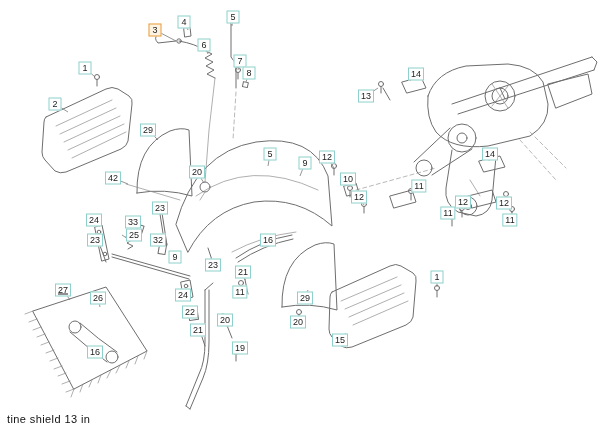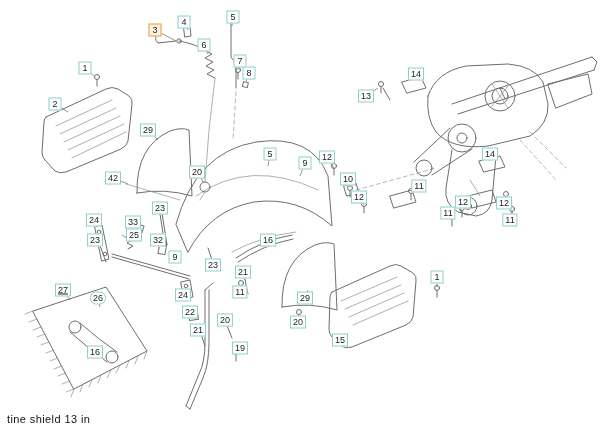--- a/index.html
+++ b/index.html
@@ -252,21 +252,21 @@
       <div class="callout" style="left: 134px; top: 235px;">25</div>
       <div class="callout" style="left: 95px; top: 240px;">23</div>
       <div class="callout" style="left: 158px; top: 240px;">32</div>
       <div class="callout" style="left: 175px; top: 257px;">9</div>
       <div class="callout" style="left: 213px; top: 265px;">23</div>
       <div class="callout" style="left: 268px; top: 240px;">16</div>
       <div class="callout" style="left: 243px; top: 272px;">21</div>
       <div class="callout" style="left: 240px; top: 292px;">11</div>
       <div class="callout" style="left: 183px; top: 295px;">24</div>
       <div class="callout" style="left: 63px; top: 290px; text-decoration: underline;">27</div>
-      <div class="callout" style="left: 98px; top: 298px; border-radius: 6px;">26</div>
+      <div class="callout" style="left: 98px; top: 298px;">26</div>
       <div class="callout" style="left: 190px; top: 312px;">22</div>
       <div class="callout" style="left: 198px; top: 330px;">21</div>
       <div class="callout" style="left: 225px; top: 320px;">20</div>
       <div class="callout" style="left: 240px; top: 348px;">19</div>
       <div class="callout" style="left: 95px; top: 352px;">16</div>
       <div class="callout" style="left: 305px; top: 298px;">29</div>
       <div class="callout" style="left: 298px; top: 322px;">20</div>
       <div class="callout" style="left: 340px; top: 340px;">15</div>
       <div class="callout" style="left: 437px; top: 277px;">1</div>
     </div>

